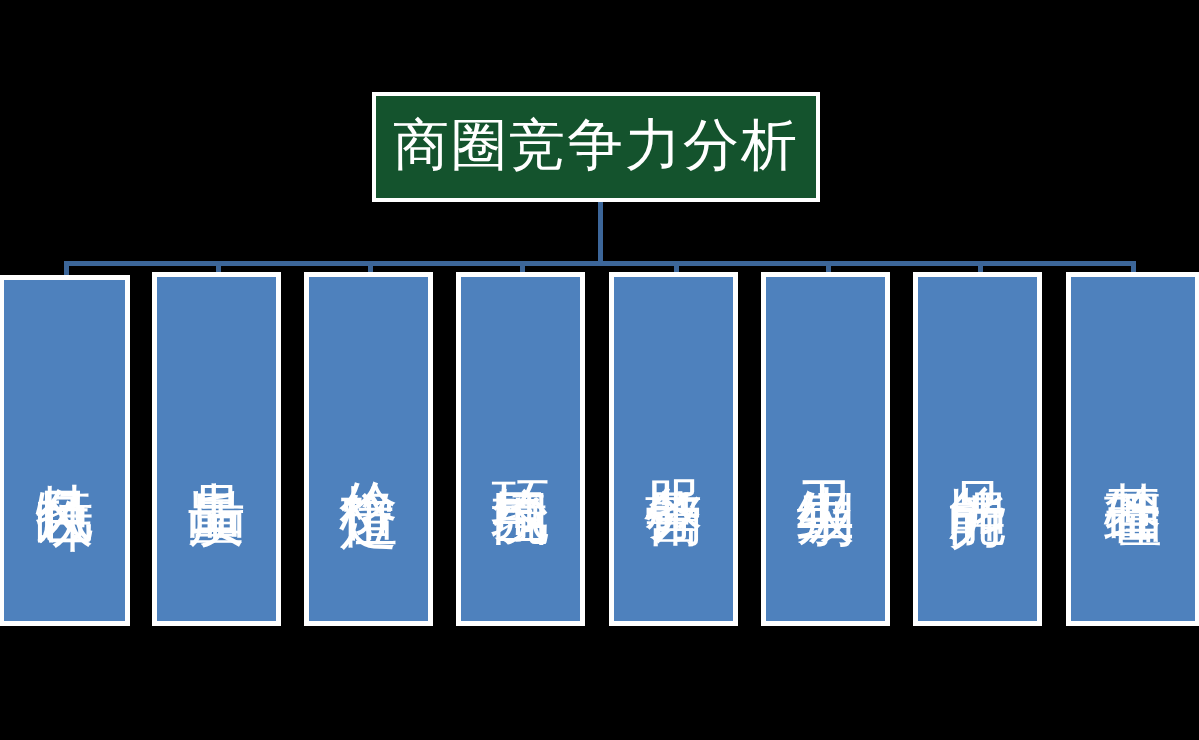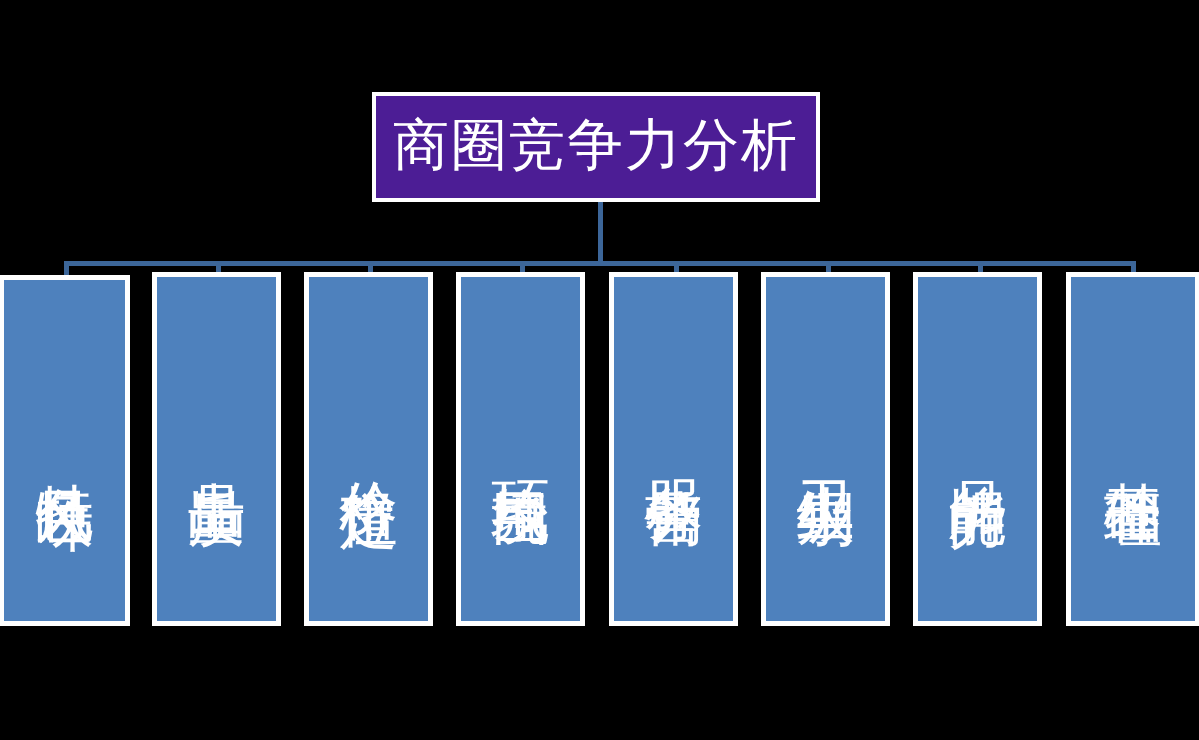--- a/index.html
+++ b/index.html
@@ -13,21 +13,21 @@
     height: 740px;
     background: #000000;
     overflow: hidden;
     font-family: "DejaVu Serif", "Liberation Serif", serif;
   }
 
   
   .node {
     position: absolute;
     box-sizing: border-box;
-    background: #4c1d95;
+    background: #14532d;
     border: 4px solid #ffffff;
     color: #ffffff;
     display: flex;
     align-items: center;
     justify-content: center;
     text-align: center;
   }
 
   #root-node {
     left: 372px;

